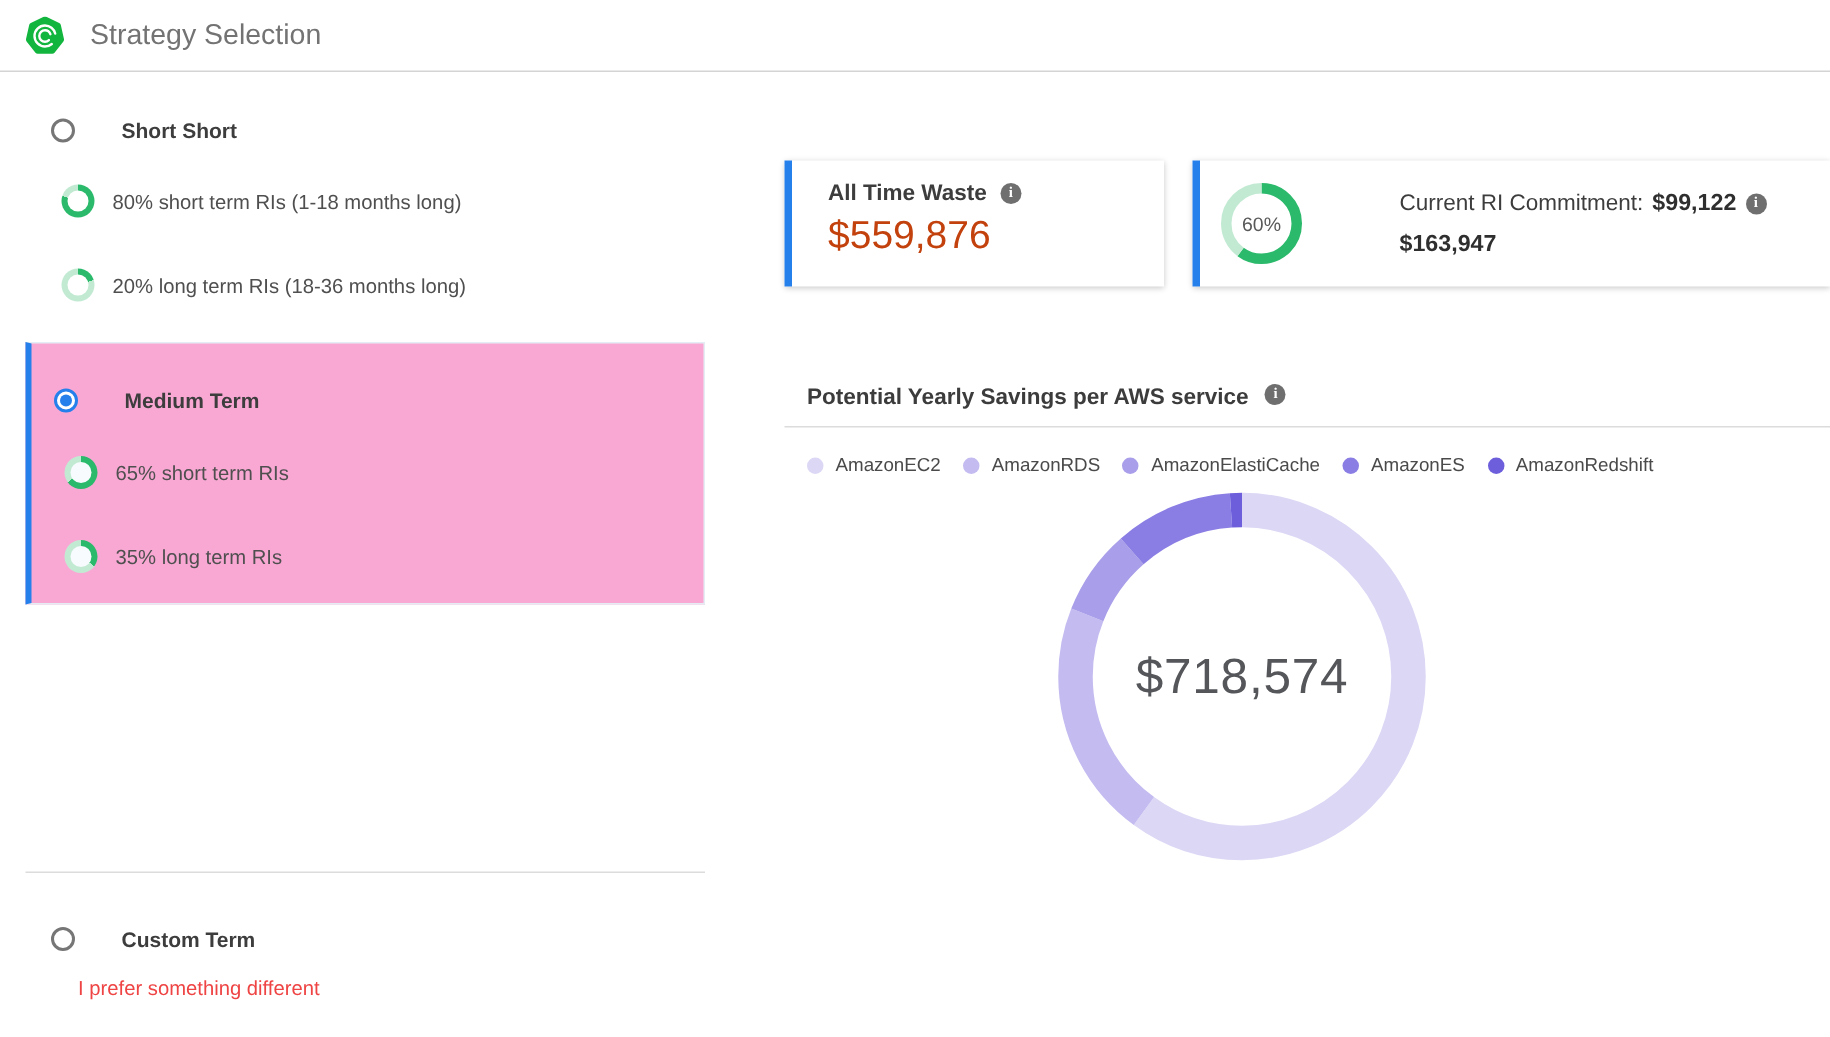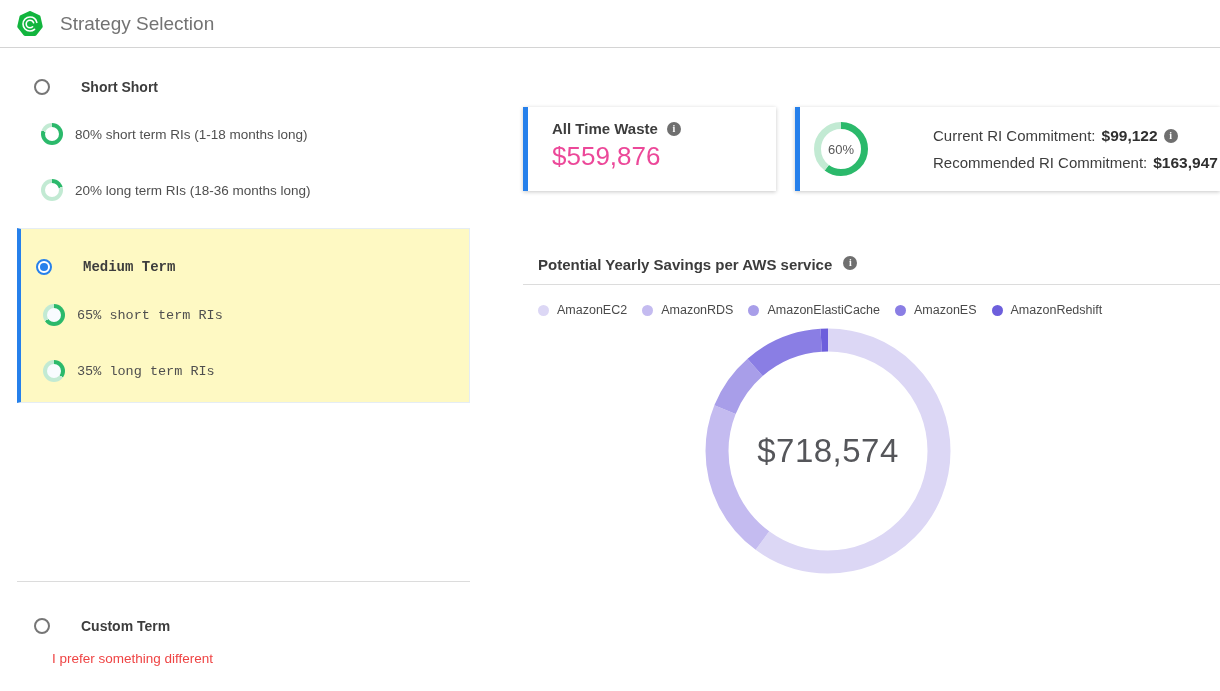--- a/index.html
+++ b/index.html
@@ -7,21 +7,21 @@
   body { font-family:"Liberation Sans","DejaVu Sans",sans-serif; color:#3f3f3f; }
   .app { position:relative; width:1220px; height:691px; background:#fff; overflow:hidden; }
 
   
   .header { position:absolute; top:0; left:0; width:1220px; height:48px; border-bottom:1px solid #d4d4d4; }
   .logo { position:absolute; left:17px; top:11px; width:26px; height:26px; }
   .page-title { position:absolute; left:60px; top:13px; font-size:19px; font-weight:normal; color:#737373; }
 
   
   .strategy { position:absolute; left:17px; width:453px; }
-  .strategy.selected { background:#fef9c3; border:1px solid #e5edf4; border-left:4px solid #2680eb;font-family:Liberation Mono, monospace; }
+  .strategy.selected { background:#f9a8d4; border:1px solid #e5edf4; border-left:4px solid #2680eb; }
   .st-0 { top:64px;  height:160px; }
   .st-1 { top:228px; height:175px; }
   .st-2 { top:425px; height:150px; }
   .st-3 { top:605px; height:86px;  }
   .row { position:absolute; display:flex; align-items:center; }
   .head-row { left:17px; gap:31px; height:24px; cursor:pointer; }
   .opt-row  { left:24px; gap:12px; height:24px; }
   .strategy.selected .head-row { left:15px; }
   .strategy.selected .opt-row  { left:22px; }
   .strategy-label { font-size:14px; font-weight:bold; color:#3d3d3d; }
@@ -42,21 +42,21 @@
   .info { display:inline-block; width:14px; height:14px; border-radius:50%; background:#6f6f6f; color:#fff;
           font-size:10px; font-weight:bold; line-height:14px; text-align:center; flex:0 0 auto; cursor:pointer; }
   .info::after { content:"i"; font-family:"Liberation Serif","DejaVu Serif",serif; }
 
   
   .card { position:absolute; top:107px; height:84px; background:#fff; border-left:5px solid #2680eb;
           box-shadow:0 1px 4px rgba(0,0,0,0.22); }
   .card-waste { left:523px; width:253px; padding:13px 0 4px 24px; }
   .waste-head { display:flex; align-items:center; gap:9px; }
   .card-label { font-size:15px; font-weight:bold; color:#3d3d3d; }
-  .card-value { margin-top:4px; font-size:26px; color:#ec4899; }
+  .card-value { margin-top:4px; font-size:26px; color:#c2410c; }
   .card-commit { left:795px; width:425px; display:flex; align-items:center; }
   .gauge-wrap { position:relative; width:54px; height:54px; margin-left:14px; flex:0 0 auto; }
   .gauge-label { position:absolute; inset:0; display:flex; align-items:center; justify-content:center;
                  font-size:13px; color:#595959; }
   .commit-lines { margin-left:65px; display:flex; flex-direction:column; gap:9px; }
   .commit-line { display:flex; align-items:center; gap:6px; font-size:15px; color:#3d3d3d; white-space:nowrap; }
   .commit-line b { font-size:15.5px; color:#2f2f2f; }
 
   
   .chart-title-row { position:absolute; left:538px; top:256px; display:flex; align-items:flex-start; gap:11px; }
@@ -141,21 +141,20 @@
         </svg>
       <div class="gauge-label">60%</div>
     </div>
     <div class="commit-lines">
       <div class="commit-line">
         <span>Current RI Commitment:</span>
         <b>$99,122</b>
         <span class="info"></span>
       </div>
       <div class="commit-line">
-        <span>Recommended RI Commitment:</span>
         <b>$163,947</b>
 
       </div>
     </div>
   </div>
 
   <div class="chart-title-row">
     <span class="chart-title">Potential Yearly Savings per AWS service</span>
     <span class="info"></span>
   </div>

